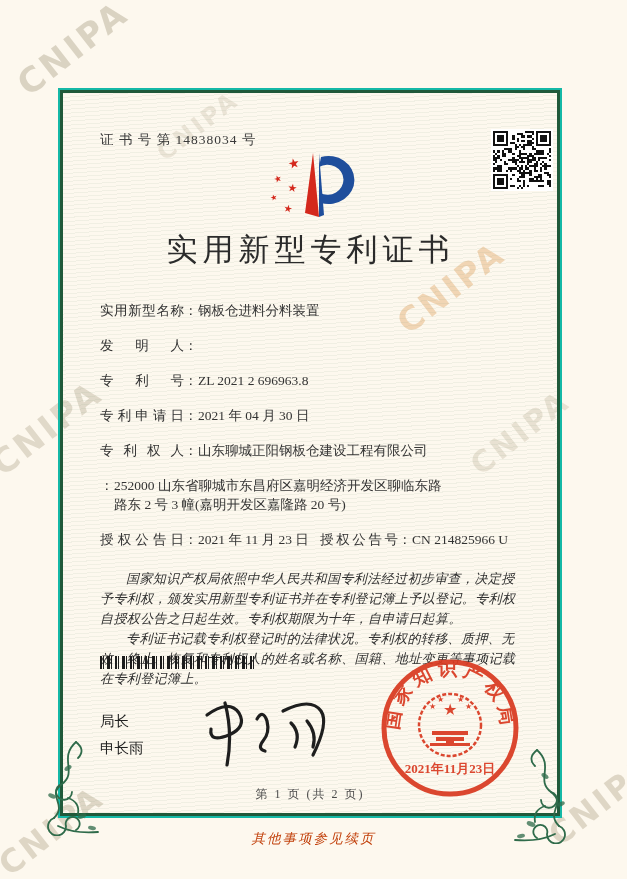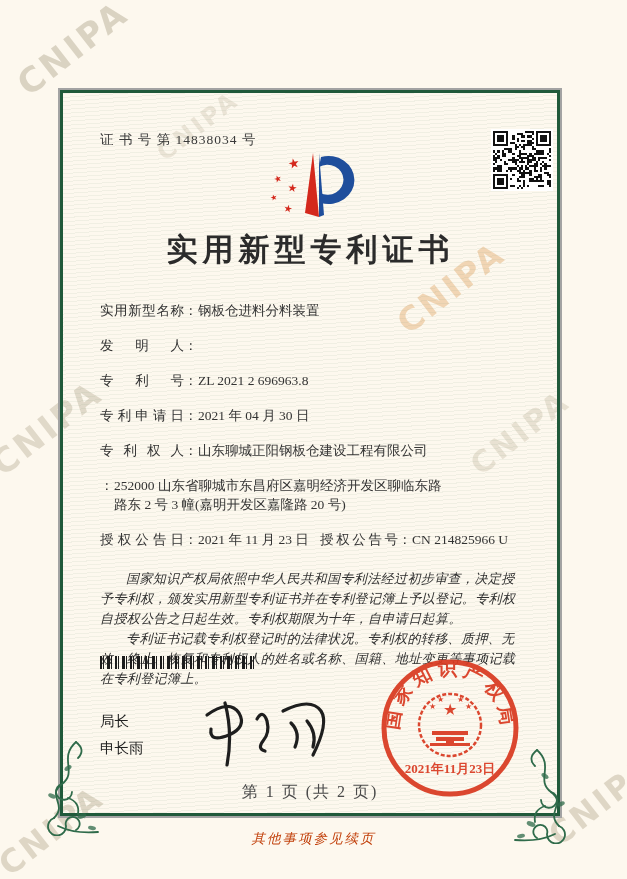--- a/index.html
+++ b/index.html
@@ -11,35 +11,35 @@
   }
   
   .wm{
     position:absolute;font-family:"DejaVu Sans","Liberation Sans",sans-serif;
     font-weight:bold;letter-spacing:3px;transform:rotate(-38deg);
     pointer-events:none;user-select:none;
   }
   
   .frame-outer{
     position:absolute;left:58px;top:88px;width:504px;height:730px;
-    border:2px solid #a3a3a3;box-sizing:border-box;
+    border:2px solid #14b8a6;box-sizing:border-box;
   }
   .frame-inner{
     position:absolute;inset:0;border:3px solid #20593a;box-sizing:border-box;
     background:
       repeating-linear-gradient(176deg,
         rgba(130,160,130,0.10) 0 1px, transparent 1px 4px);
   }
   .content{
     position:absolute;inset:0;padding:38px 36px 0 37px;box-sizing:border-box;
   }
   .cert-no{font-size:13.5px;letter-spacing:1px;color:#3a3a3a;}
   .logo-wrap{text-align:center;margin-top:0px;height:74px;}
   .title{
-    text-align:center;font-size:31px;font-weight:bold;letter-spacing:5px;
+    text-align:center;font-size:31px;font-weight:normal;letter-spacing:5px;
     color:#2b2b2b;margin-top:6px;
   }
   
   .rows{margin-top:30px;font-size:13.5px;color:#333;}
   .frow{display:flex;margin-top:16px;line-height:19px;}
   .frow:first-child{margin-top:15px;}
   .flabel{
     display:inline-block;width:84px;text-align:justify;text-align-last:justify;
     flex:0 0 84px;
   }
@@ -60,21 +60,21 @@
       #1c1c1c 3px 4px,transparent 4px 7px,
       #1c1c1c 7px 10px,transparent 10px 11px,
       #1c1c1c 11px 12px,transparent 12px 15px);
   }
   .director{position:absolute;left:37px;top:615px;font-size:14.5px;line-height:27px;color:#222;}
   .signature{position:absolute;left:128px;top:596px;}
   .seal{position:absolute;left:312px;top:560px;opacity:0.93;}
   .qr{position:absolute;right:4px;top:36px;}
   .page-no{
     position:absolute;left:0;right:0;bottom:10px;text-align:center;
-    font-size:16px;color:#4a4a4a;letter-spacing:2px;
+    font-size:12px;color:#4a4a4a;letter-spacing:2px;
   }
   .footer-note{
     position:absolute;left:0;right:0;top:830px;text-align:center;
     font-size:13.5px;font-style:italic;color:#c2410c;letter-spacing:2px;
   }
   .flourish{position:absolute;pointer-events:none;}
   .flourish.bl{left:38px;top:738px;}
   .flourish.br{right:52px;top:746px;transform:scaleX(-1);}
 </style>
 </head>

